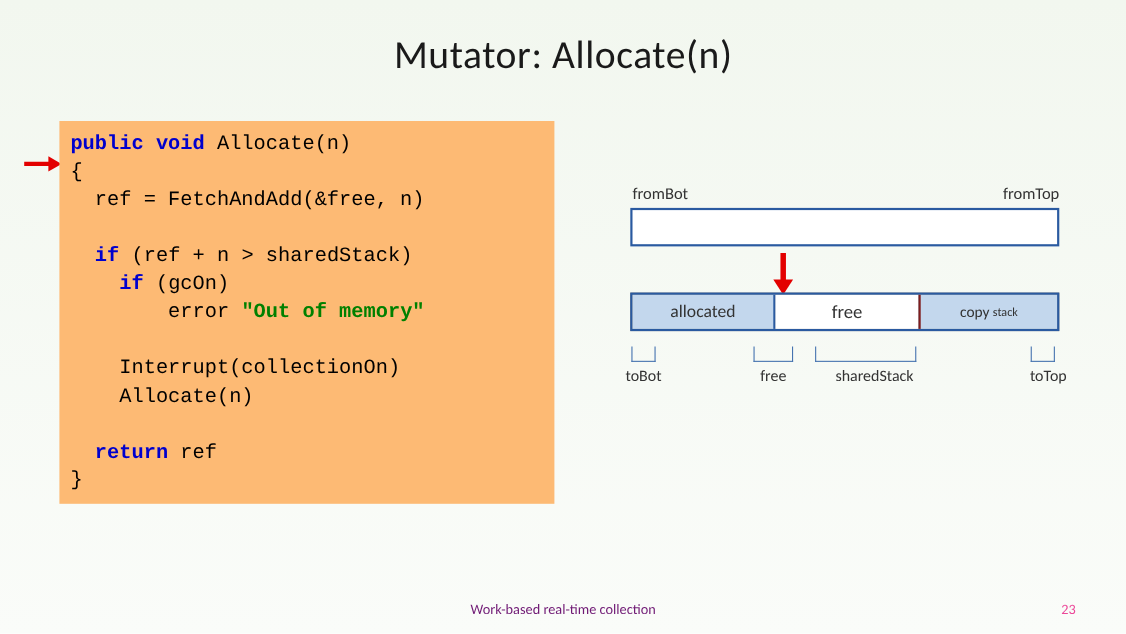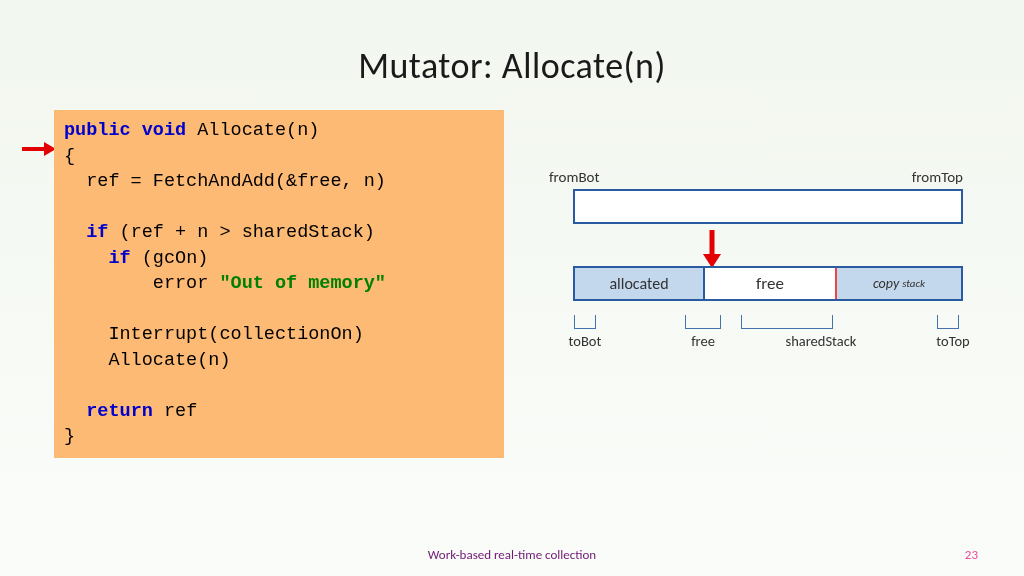--- a/index.html
+++ b/index.html
@@ -9,21 +9,21 @@
     background: linear-gradient(to bottom, #f2f7ef, #fafcf9);
     font-family: "Segoe UI", Calibri, sans-serif;
     position: relative;
     overflow: hidden;
   }
   .title {
     text-align: center;
     font-size: 36px;
     font-weight: 400;
     color: #1a1a1a;
-    padding-top: 44px;
+    padding-top: 28px;
     letter-spacing: 0.5px;
   }
   .code-block {
     position: absolute;
     left: 54px;
     top: 110px;
     width: 450px;
     background: #fdba74;
     padding: 8px 10px;
     font-family: "Courier New", monospace;
@@ -67,21 +67,21 @@
   .seg {
     position: absolute;
     top: 0; height: 100%;
     display: flex;
     align-items: center;
     justify-content: center;
     font-size: 16px;
   }
   .seg-alloc { left: 0; width: 130px; background: #c3d7ed; border-right: 2px solid #2a5aa0; }
   .seg-free  { left: 130px; width: 130px; background: #fff; font-size: 17px; }
-  .seg-stack { left: 260px; right: 0; width: auto; background: #c3d7ed; border-left: 2px solid #ef4444; font-size: 14px; font-style: italic; }
+  .seg-stack { left: 260px; right: 0; width: auto; background: #c3d7ed; border-left: 2px solid #7f1d1d; font-size: 14px; }
   .seg-stack .big { font-size: 11px; margin-left: 3px; }
   .bracket {
     position: absolute;
     top: 155px;
     height: 14px;
     border: 1.5px solid #4573b0;
     border-top: none;
   }
   .pointer-label {
     position: absolute;
@@ -130,21 +130,21 @@
 <span>    </span><span class="kw">if</span><span> (gcOn)</span>
 <span>        error </span><span class="str">"Out of memory"</span>
 <span></span>
 <span>    Interrupt(collectionOn)</span>
 <span>    Allocate(n)</span>
 <span></span>
 <span>  </span><span class="kw">return</span><span> ref</span>
 <span>}</span></div>
 
 <div class="diagram">
-  <div class="d-label" style="left:4px; top:8px;">fromBot</div>
+  <div class="d-label" style="left:30px; top:8px;">fromBot</div>
   <div class="d-label" style="right:12px; top:8px;">fromTop</div>
 
   <div class="from-rect"></div>
 
   <div class="down-arrow">
     <svg width="24" height="42">
       <line x1="12" y1="2" x2="12" y2="28" stroke="#e30000" stroke-width="5"></line>
       <polygon points="3,26 21,26 12,40" fill="#e30000"></polygon>
     </svg>
   </div>
@@ -158,18 +158,18 @@
     </div>
   </div>
 
   <div class="bracket" style="left:29px; width:22px;"></div>
   <div class="bracket" style="left:140px; width:36px;"></div>
   <div class="bracket" style="left:196px; width:92px;"></div>
   <div class="bracket" style="left:392px; width:22px;"></div>
 
   <div class="pointer-label" style="left:40px;">toBot</div>
   <div class="pointer-label" style="left:158px;">free</div>
-  <div class="pointer-label" style="left:276px;">sharedStack</div>
+  <div class="pointer-label" style="left:250px;">sharedStack</div>
   <div class="pointer-label" style="left:408px;">toTop</div>
 </div>
 
 <div class="footer-text">Work-based real-time collection</div>
 <div class="page-num">23</div>
 
 </body></html>

